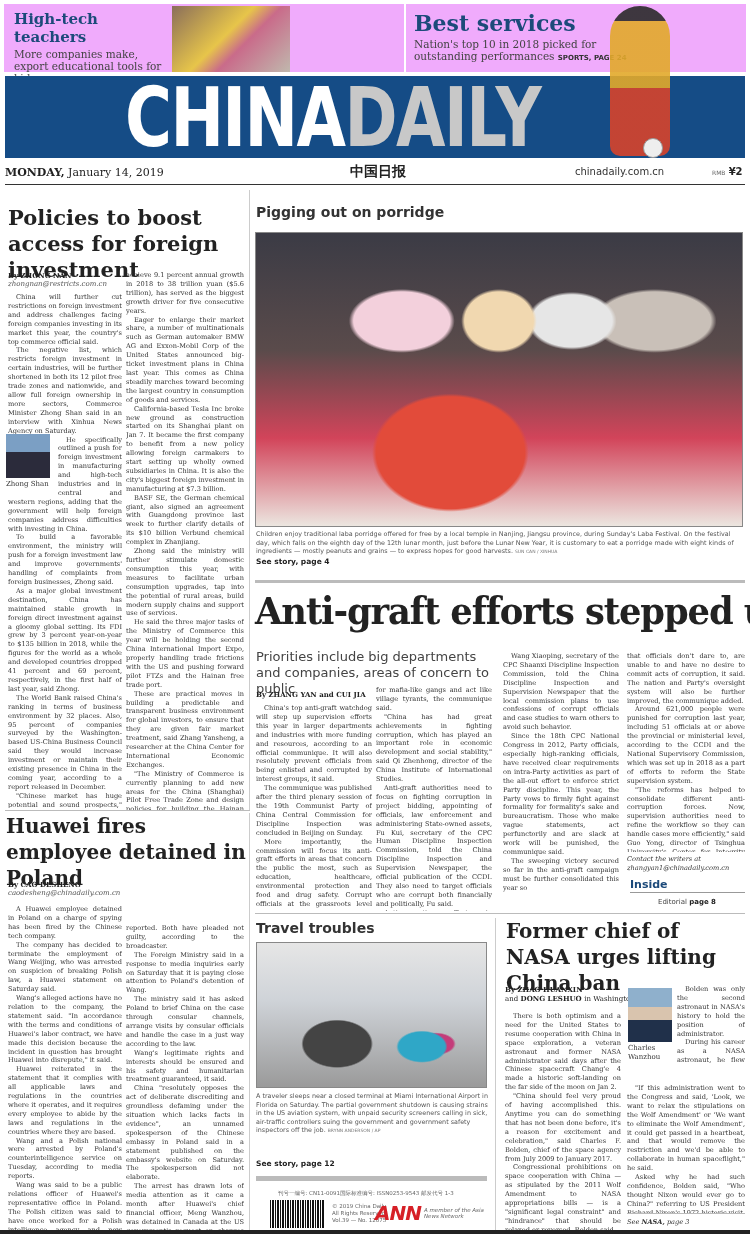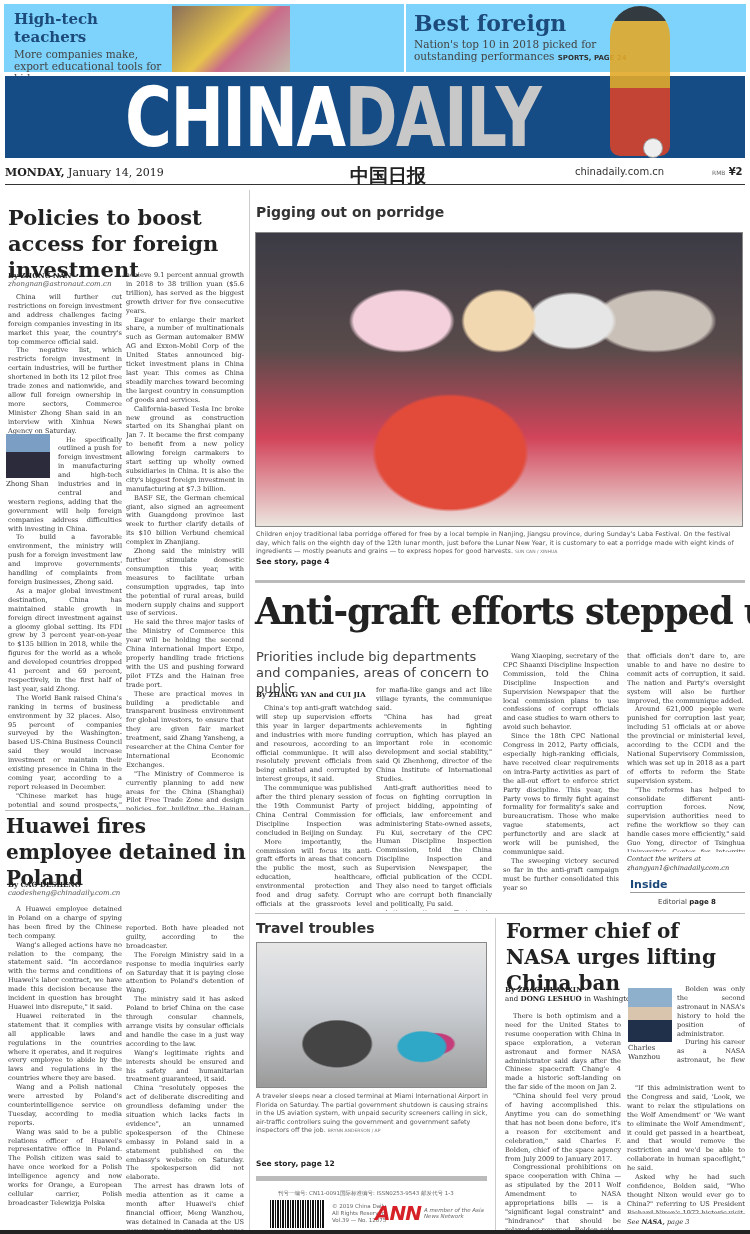--- a/index.html
+++ b/index.html
@@ -1,39 +1,39 @@
 <!DOCTYPE html>
 <html><head>
   <meta charset="utf-8">
   <style>
     * { box-sizing: border-box; margin: 0; padding: 0; }
     body { width: 750px; height: 1234px; background: #fff; font-family: "DejaVu Serif", serif; color: #222; overflow: hidden; position: relative; }
     .topbar { position: absolute; left: 0; top: 0; width: 750px; height: 75px; background: #fff; }
-    .promo { position: absolute; top: 4px; height: 68px; background: #7dd3fc; }
+    .promo { position: absolute; top: 4px; height: 68px; background: #f0abfc; }
     .promo h2 { font-family: "DejaVu Serif", serif; font-weight: bold; color: #1c4a7a; }
     .promo p { font-size: 10.5px; color: #444; line-height: 12px; }
     .promo .page { font-family: "DejaVu Sans", sans-serif; font-size: 7px; font-weight: bold; color: #333; }
     .promo1 { left: 4px; width: 400px; }
     .promo1 .txt { position: absolute; left: 10px; top: 6px; width: 160px; }
     .promo1 h2 { font-size: 15px; }
     .promo1 .photo { position: absolute; left: 168px; top: 2px; width: 118px; height: 66px; background: linear-gradient(135deg,#8a6e5a,#e7c54a 45%,#c96b8a 60%,#c0b8ad); }
     .promo1 .txt2 { position: absolute; left: 296px; top: 6px; width: 100px; }
     .promo2 { left: 406px; width: 340px; }
     .promo2 .txt { position: absolute; left: 8px; top: 6px; width: 240px; }
     .promo2 h2 { font-size: 22px; }
     .athlete { position: absolute; left: 610px; top: 6px; width: 60px; height: 150px; background: linear-gradient(180deg,#2a2a2a 0 10%,#e2a92a 10% 55%,#d7432b 55% 100%); border-radius: 30px 30px 10px 10px; z-index: 3; opacity: .9; }
     .masthead { position: absolute; left: 5px; top: 76px; width: 740px; height: 82px; background: #154c86; overflow: hidden; }
     .logo { position: absolute; left: 120px; top: -6px; font-family: "DejaVu Sans", sans-serif; font-weight: bold; font-size: 82px; letter-spacing: -2px; transform: scaleX(.78); transform-origin: left; }
     .logo .c { color: #fff; }
     .logo .d { color: #c8c8c8; }
     .ball { position: absolute; left: 643px; top: 138px; width: 20px; height: 20px; border-radius: 50%; background: #eee; border: 1px solid #999; z-index: 4; }
     .dateline { position: absolute; left: 5px; top: 163px; width: 740px; height: 20px; font-size: 11px; }
     .dateline .d1 { position: absolute; left: 0; top: 3px; }
     .dateline .d1 b { font-weight: bold; }
-    .dateline .cn { position: absolute; left: 345px; top: 0; font-size: 19px; font-weight: bold; }
+    .dateline .cn { position: absolute; left: 345px; top: 0; font-size: 14px; font-weight: bold; }
     .dateline .url { position: absolute; left: 570px; top: 3px; font-family: "DejaVu Sans", sans-serif; font-size: 10px; color: #333; }
     .dateline .price { position: absolute; left: 707px; top: 3px; font-family: "DejaVu Sans", sans-serif; font-size: 10px; }
     .dateline .price small { font-size: 6px; color: #666; }
     .rule { position: absolute; left: 5px; height: 1px; background: #bbb; }
     .vrule { position: absolute; width: 1px; background: #ccc; }
     .headline { position: absolute; font-family: "DejaVu Serif", serif; color: #222; }
     .h-policies { left: 8px; top: 205px; width: 240px; font-size: 21px; line-height: 26px; }
     .byline { position: absolute; font-size: 7px; font-weight: bold; }
     .byline i { font-weight: normal; display: block; font-style: italic; color: #555; }
     .body { position: absolute; font-size: 6.6px; line-height: 8.9px; color: #333; text-align: justify; overflow: hidden; }
@@ -67,21 +67,21 @@
   <div class="promo promo1">
     <div class="txt">
       <h2>High-tech teachers</h2>
       <p style="margin-top:2px">More companies make, export educational tools for kids</p>
       <div class="page" style="margin-top:6px">BUSINESS, PAGE 13</div>
     </div>
     <div class="photo"></div>
   </div>
   <div class="promo promo2">
     <div class="txt">
-      <h2>Best foreign</h2>
+      <h2>Best services</h2>
       <p style="margin-top:2px"><span>Nation's top 10 in 2018 picked for outstanding performances</span> <span class="page">SPORTS, PAGE 24</span></p>
     </div>
   </div>
 </div>
 <div class="athlete"></div>
 <div class="ball"></div>
 
 <div class="masthead">
   <div class="logo"><span class="c">CHINA</span><span class="d">DAILY</span></div>
 </div>
@@ -89,21 +89,21 @@
 <div class="dateline">
   <div class="d1"><b>MONDAY,</b> <span>January 14, 2019</span></div>
   <div class="cn">中国日报</div>
   <div class="url">chinadaily.com.cn</div>
   <div class="price"><small>RMB</small> <b>¥2</b></div>
 </div>
 <div class="rule" style="top:184px;width:740px;background:#333"></div>
 <div class="vrule" style="left:249px;top:190px;height:620px"></div>
 
 <h1 class="headline h-policies">Policies to boost access for foreign investment</h1>
-<div class="byline" style="left:8px;top:271px"><span>By ZHONG NAN</span><i>zhongnan@astronaut.com.cn</i></div>
+<div class="byline" style="left:8px;top:271px"><span>By ZHONG NAN</span><i>zhongnan@restricts.com.cn</i></div>
 <div class="body" style="left:8px;top:293px;width:114px;height:515px">
   <p>China will further cut restrictions on foreign investment and address challenges facing foreign companies investing in its market this year, the country's top commerce official said.</p>
     <p>The negative list, which restricts foreign investment in certain industries, will be further shortened in both its 12 pilot free trade zones and nationwide, and allow full foreign ownership in more sectors, Commerce Minister Zhong Shan said in an interview with Xinhua News Agency on Saturday.</p>
   <div style="float:left;width:46px;height:60px;margin:2px 4px 0 0"></div>
   <p>He specifically outlined a push for foreign investment in manufacturing and high-tech industries and in central and western regions, adding that the government will help foreign companies address difficulties with investing in China.</p>
     <p>To build a favorable environment, the ministry will push for a foreign investment law and improve governments' handling of complaints from foreign businesses, Zhong said.</p>
     <p>As a major global investment destination, China has maintained stable growth in foreign direct investment against a gloomy global setting. Its FDI grew by 3 percent year-on-year to $135 billion in 2018, while the figures for the world as a whole and developed countries dropped 41 percent and 69 percent, respectively, in the first half of last year, said Zhong.</p>
     <p>The World Bank raised China's ranking in terms of business environment by 32 places. Also, 95 percent of companies surveyed by the Washington-based US-China Business Council said they would increase investment or maintain their existing presence in China in the coming year, according to a report released in December.</p>
     <p>"Chinese market has huge potential and sound prospects," Zhong said. The country's goods consumption, which is expected to</p>
 </div>
@@ -159,20 +159,21 @@
 <div class="inside-line"></div>
 <div class="inside-item"><span>Editorial</span> <b>page 8</b></div>
 
 <div class="rule" style="left:5px;top:810px;width:245px"></div>
 <div class="rule" style="left:255px;top:913px;width:490px"></div>
 
 <h1 class="headline h-huawei">Huawei fires employee detained in Poland</h1>
 <div class="byline" style="left:8px;top:880px"><span>By CAO DESHENG</span><i>caodesheng@chinadaily.com.cn</i></div>
 <div class="body" style="left:8px;top:905px;width:114px;height:325px">
     <p>A Huawei employee detained in Poland on a charge of spying has been fired by the Chinese tech company.</p>
+    <p>The company has decided to terminate the employment of Wang Weijing, who was arrested on suspicion of breaking Polish law, a Huawei statement on Saturday said.</p>
     <p>Wang's alleged actions have no relation to the company, the statement said. "In accordance with the terms and conditions of Huawei's labor contract, we have made this decision because the incident in question has brought Huawei into disrepute," it said.</p>
     <p>Huawei reiterated in the statement that it complies with all applicable laws and regulations in the countries where it operates, and it requires every employee to abide by the laws and regulations in the countries where they are based.</p>
     <p>Wang and a Polish national were arrested by Poland's counterintelligence service on Tuesday, according to media reports.</p>
     <p>Wang was said to be a public relations officer of Huawei's representative office in Poland. The Polish citizen was said to have once worked for a Polish intelligence agency and now works for Orange, a European cellular carrier, Polish broadcaster Telewizja Polska</p>
   </div>
 <div class="body" style="left:126px;top:924px;width:118px;height:350px">
     <p style="text-indent:0">reported. Both have pleaded not guilty, according to the broadcaster.</p>
     <p>The Foreign Ministry said in a response to media inquiries early on Saturday that it is paying close attention to Poland's detention of Wang.</p>
     <p>The ministry said it has asked Poland to brief China on the case through consular channels, arrange visits by consular officials and handle the case in a just way according to the law.</p>
     <p>Wang's legitimate rights and interests should be ensured and his safety and humanitarian treatment guaranteed, it said.</p>

